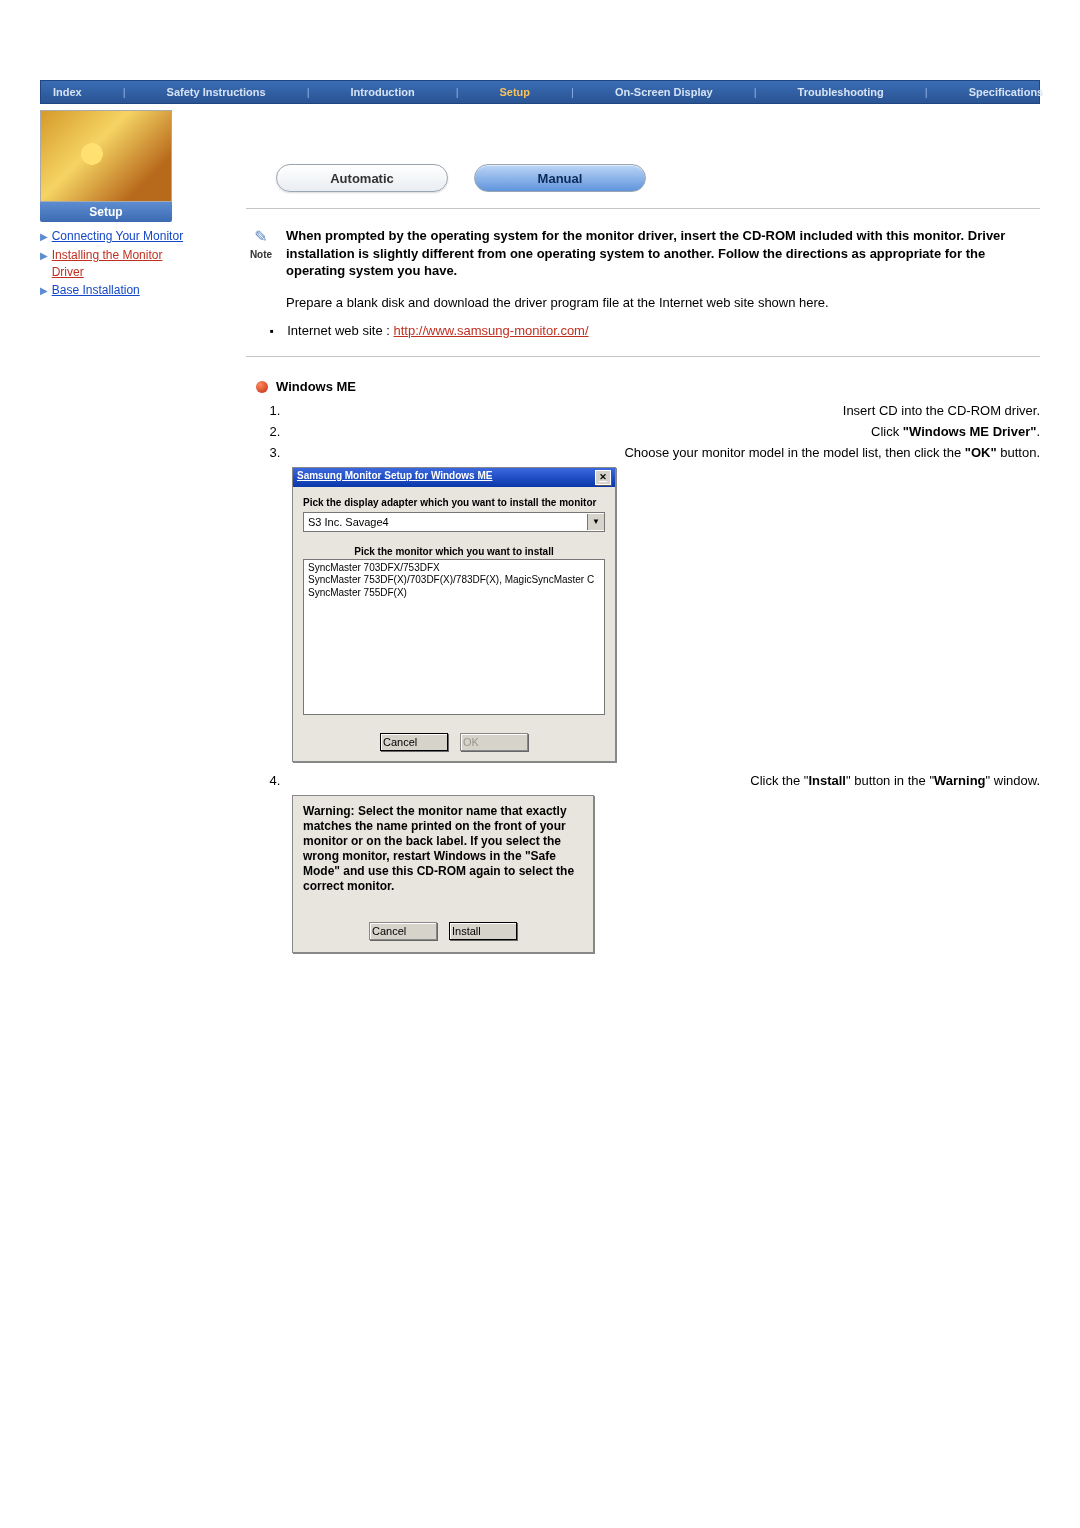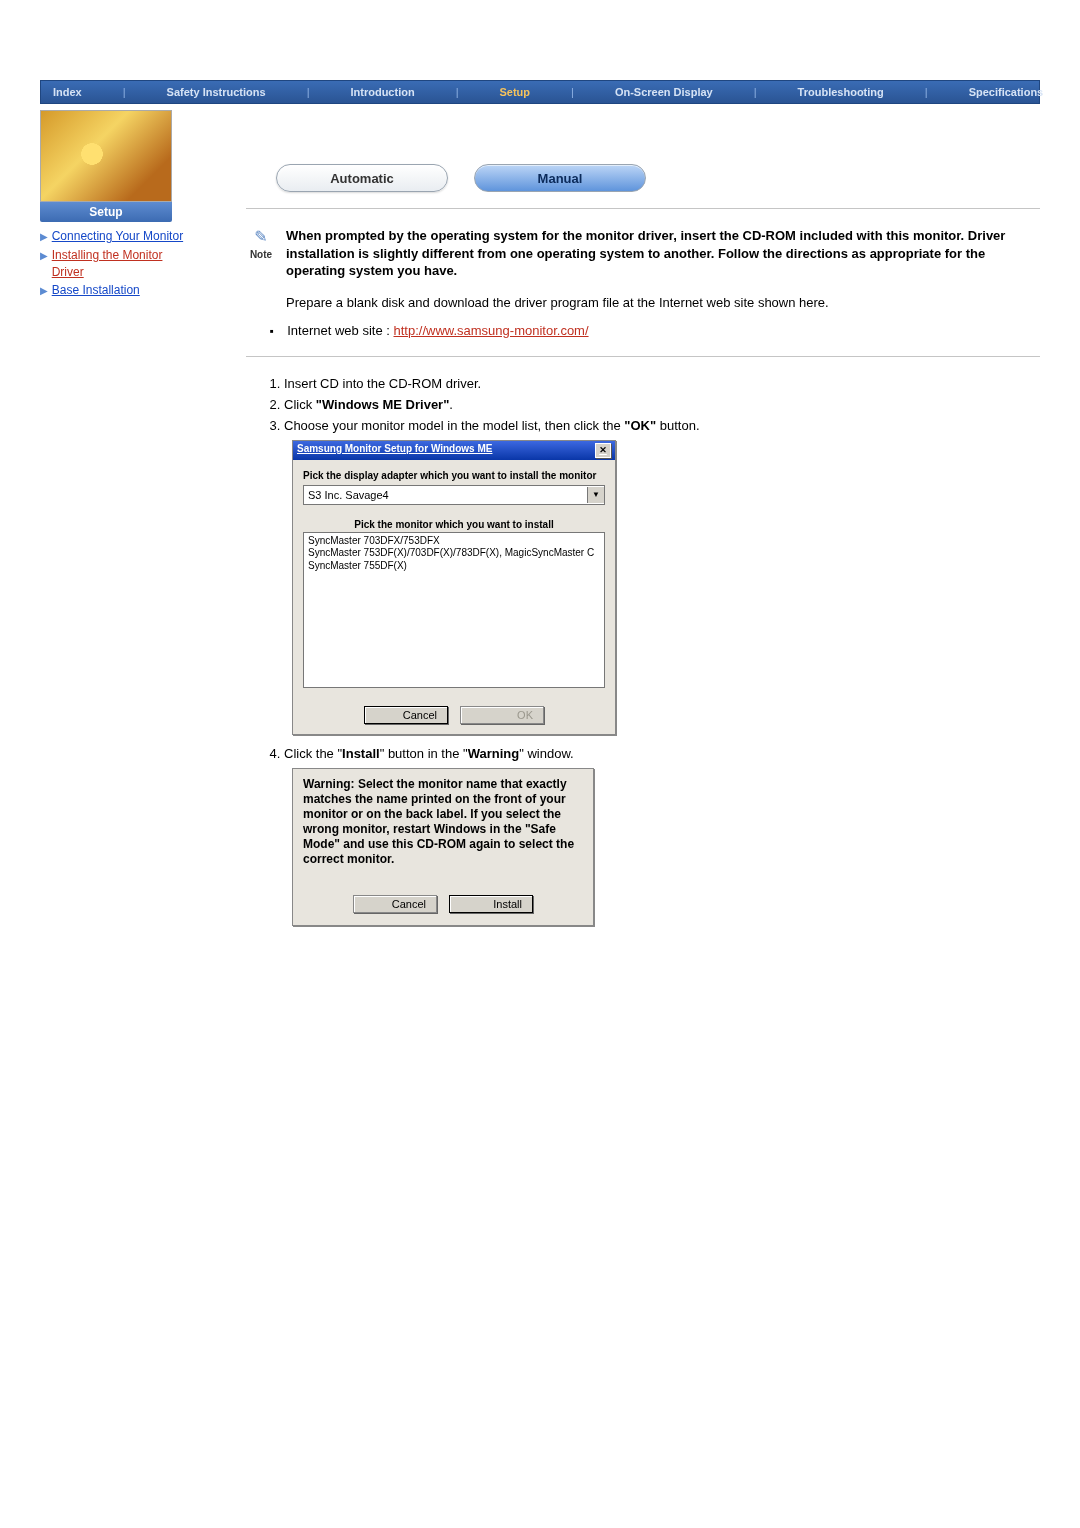--- a/index.html
+++ b/index.html
@@ -182,21 +182,21 @@
   .section-title {
     font-weight: bold;
     font-size: 13px;
   }
   ol.steps {
     margin: 4px 0 0 14px;
     padding-left: 24px;
     font-size: 13px;
     line-height: 1.45;
   }
-  ol.steps li { margin-bottom: 2px; }
+  ol.steps li { margin-bottom: 2px; text-align: right; }
   .dlg {
     margin: 4px 0 10px 46px;
     background: #e8e5de;
     font-family: Tahoma, Arial, sans-serif;
     font-size: 11px;
     box-shadow: 1px 1px 0 #888;
     border: 1px solid #888;
   }
   .dlg1 { width: 322px; }
   .dlg1 .titlebar {
@@ -248,26 +248,26 @@
     overflow: hidden;
   }
   .dlg .btnrow {
     display: flex;
     justify-content: center;
     gap: 12px;
     padding: 10px 0 10px 0;
   }
   .winbtn {
     min-width: 62px;
-    padding: 2px 10px;
+    padding: 2px 2px;
     font-size: 11px;
     background: #d6d3cb;
     border: 1px solid #888;
     box-shadow: inset 1px 1px 0 #fff, 1px 1px 0 #666;
-    text-align: right;
+    text-align: left;
   }
   .winbtn.disabled { color: #9a978d; }
   .winbtn.focus { outline: 1px solid #000; outline-offset: -1px;}
   .dlg2 { width: 280px; padding: 8px 10px 2px 10px; }
   .dlg2 .warn {
     font-size: 12px;
     font-weight: bold;
     line-height: 1.25;
     margin-bottom: 18px;
   }
@@ -337,20 +337,24 @@
           <div>Prepare a blank disk and download the driver program file at the Internet web site shown here.</div>
         </div>
       </div>
 
       <div class="bullet">
         <span>Internet web site : </span><a href="#" class="urltxt">http://www.samsung-monitor.com/</a>
       </div>
 
       <hr class="rule" style="margin-top:18px">
 
+      <div class="section-head">
+        <div class="dot"></div>
+        <div class="section-title">Windows ME</div>
+      </div>
 
       <ol class="steps">
         <li>Insert CD into the CD-ROM driver.</li>
         <li>
           <span>Click </span><b>"Windows ME Driver"</b><span>.</span>
         </li>
         <li>
           <span>Choose your monitor model in the model list, then click the </span><b>"OK"</b><span> button.</span>
         </li>
       </ol>

